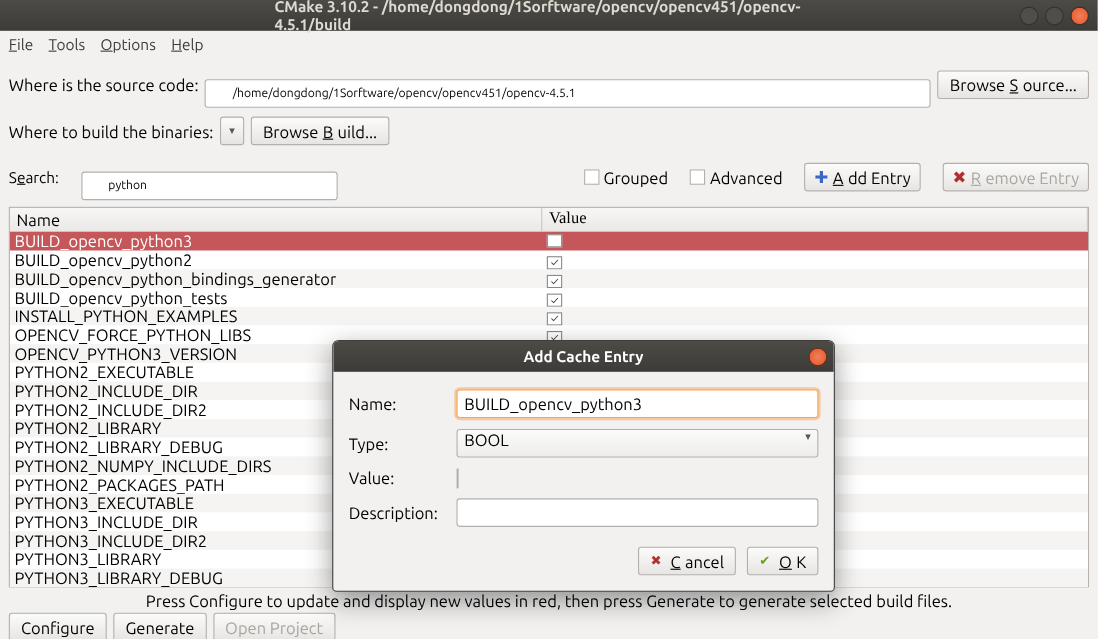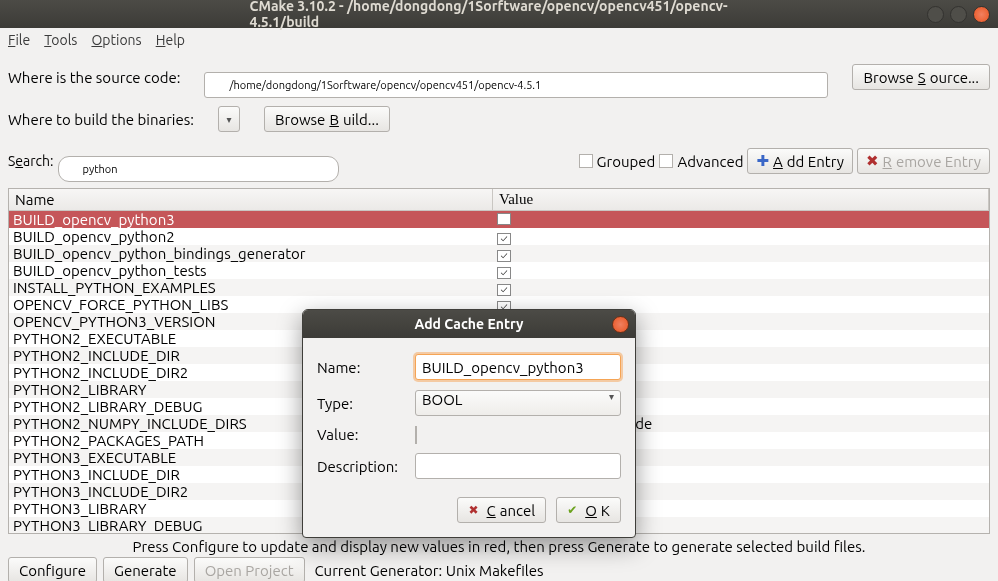--- a/index.html
+++ b/index.html
@@ -11,31 +11,31 @@
   .win-controls { position: absolute; right: 8px; display: flex; gap: 6px; }
   .win-controls span { width: 17px; height: 17px; border-radius: 50%; display: inline-block; background: #4f4e49; border: 1px solid #33322f; }
   .win-controls .close { background: radial-gradient(#f08060,#e95420); }
 
   
   .menubar { height: 24px; display: flex; align-items: center; gap: 14px; padding: 0 8px; color: #3c3c3c; }
   .menubar span { cursor: pointer; }
   .mn-u { text-decoration: underline; }
 
   
-  .formrow { display: flex; align-items: center; padding: 4px 8px; gap: 24px; }
+  .formrow { display: flex; align-items: center; padding: 4px 8px; gap: 6px; }
   .formrow label { white-space: nowrap; font-size: 15px; }
   .textfield { flex: 1; height: 26px; background: #fff; border: 1px solid #b3b0ac; border-radius: 3px; padding: 0 24px; font-size: 11px; margin-top: 16px; }
   .btn { height: 26px; background: linear-gradient(#fbfbfa,#e7e5e2); border: 1px solid #b3b0ac; border-radius: 3px; padding: 0 10px; font-size: 15px; cursor: pointer; white-space: nowrap; display: inline-flex; align-items: center; gap: 4px;}
   .btn.disabled { color: #a9a6a2; cursor: default; }
   .btn.small { padding: 0 8px; }
   .combo-btn { width: 22px; height: 26px; background: linear-gradient(#fbfbfa,#e7e5e2); border: 1px solid #b3b0ac; border-radius: 3px; display:flex;align-items:center;justify-content:center;font-size:10px;color:#555;}
 
   
-  .searchrow { display: flex; align-items: center; padding: 4px 8px; gap: 4px; }
-  .searchrow .searchbox { flex: 1; max-width: 490px; border-radius: 11px; }
+  .searchrow { display: flex; align-items: center; padding: 4px 8px; gap: 20px; }
+  .searchrow .searchbox { flex: 1; max-width: 490px; }
   .chk-lbl { display: flex; align-items: center; gap: 4px; font-size:15px;}
   .chk { width: 14px; height: 14px; border: 1px solid #b3b0ac; background: #fff; }
 
   
   .tablewrap { margin: 2px 8px 0 8px; border: 1px solid #b5b2ae; height: 346px; overflow: hidden; position: relative; }
   .thead { display: flex; background: linear-gradient(#f7f6f5,#ebe9e7); height: 22px; border-bottom: 1px solid #c9c6c2; }
   .th { padding: 2px 6px; font-size: 15px; border-right: 1px solid #c9c6c2; }
   .th.name { width: 484px; }
   .th.value { flex: 1; font-family: Liberation Serif, serif; }
   .tbody { background: #fff; height: 322px; overflow-y: auto; overflow-x: hidden; }
@@ -49,21 +49,21 @@
   .cell-chk.checked::after { content: "✓"; }
 
   
   .statusline { text-align:center; font-size:15px; padding: 4px 0 2px; }
   .bottombar { display:flex; align-items:center; gap:6px; padding: 0 8px 4px 8px; }
   .bottombar .genlabel { font-size:15px; margin-left: 4px;}
 
   .outputbox { margin: 2px 8px; height: 6px; border: 1px solid #c1beba; border-top-left-radius:3px; border-top-right-radius:3px;}
 
   
-  .dialog { position: absolute; left: 302px; top: 309px; width: 334px; background: #f2f1f0; border: 1px solid #3f3e3a; box-shadow: 0 8px 24px rgba(0,0,0,0.4); border-radius: 6px 6px 4px 4px; overflow:hidden;}
+  .dialog { position: absolute; left: 302px; top: 309px; width: 457px; background: #f2f1f0; border: 1px solid #3f3e3a; box-shadow: 0 8px 24px rgba(0,0,0,0.4); border-radius: 6px 6px 4px 4px; overflow:hidden;}
   .dialog .dlg-title { height: 28px; background: linear-gradient(#4c4b46,#3c3b37); color:#fff; font-weight:600; position:relative; display:flex; align-items:center; }
   .dialog .dlg-title span.t { position:absolute; left:50%; transform:translateX(-50%); font-size:14px;}
   .dialog .dlg-close { position:absolute; right:6px; width:17px; height:17px; border-radius:50%; background: radial-gradient(#f08060,#e95420); border:1px solid #6b3018;}
   .dlg-body { padding: 16px 14px 4px 14px; display:grid; grid-template-columns: 92px 1fr; row-gap: 10px; column-gap: 6px; align-items:center;}
   .dlg-body label { font-size:15px; }
   .dlg-field { height:26px; border:1px solid #b3b0ac; border-radius:3px; background:#fff; padding:0 6px; font-size:15px; width:100%;}
   .dlg-field.focus { border-color:#f5a455; box-shadow: 0 0 0 2px rgba(245,164,85,0.5); }
   .dlg-combo { height:26px; border:1px solid #b3b0ac; border-radius:3px; background:linear-gradient(#fbfbfa,#efedea); padding:0 6px; font-size:15px; display:flex; justify-content:space-between;}
   .dlg-chk { width:14px; height:14px; border:1px solid #b3b0ac; background:#fff; }
   .dlg-buttons { display:flex; justify-content:flex-end; gap:10px; padding: 14px; }
@@ -207,21 +207,20 @@
       </div>
     </div>
 </div>
 
 <div class="statusline">Press Configure to update and display new values in red, then press Generate to generate selected build files.</div>
 
 <div class="bottombar">
   <button class="btn">Configure</button>
   <button class="btn">Generate</button>
   <button class="btn disabled">Open Project</button>
-  <span class="genlabel">Current Generator: Unix Makefiles</span>
 </div>
 
 <div class="outputbox"></div>
 
 <div class="dialog">
   <div class="dlg-title">
     <span class="t">Add Cache Entry</span>
     <span class="dlg-close"></span>
   </div>
   <div class="dlg-body">

